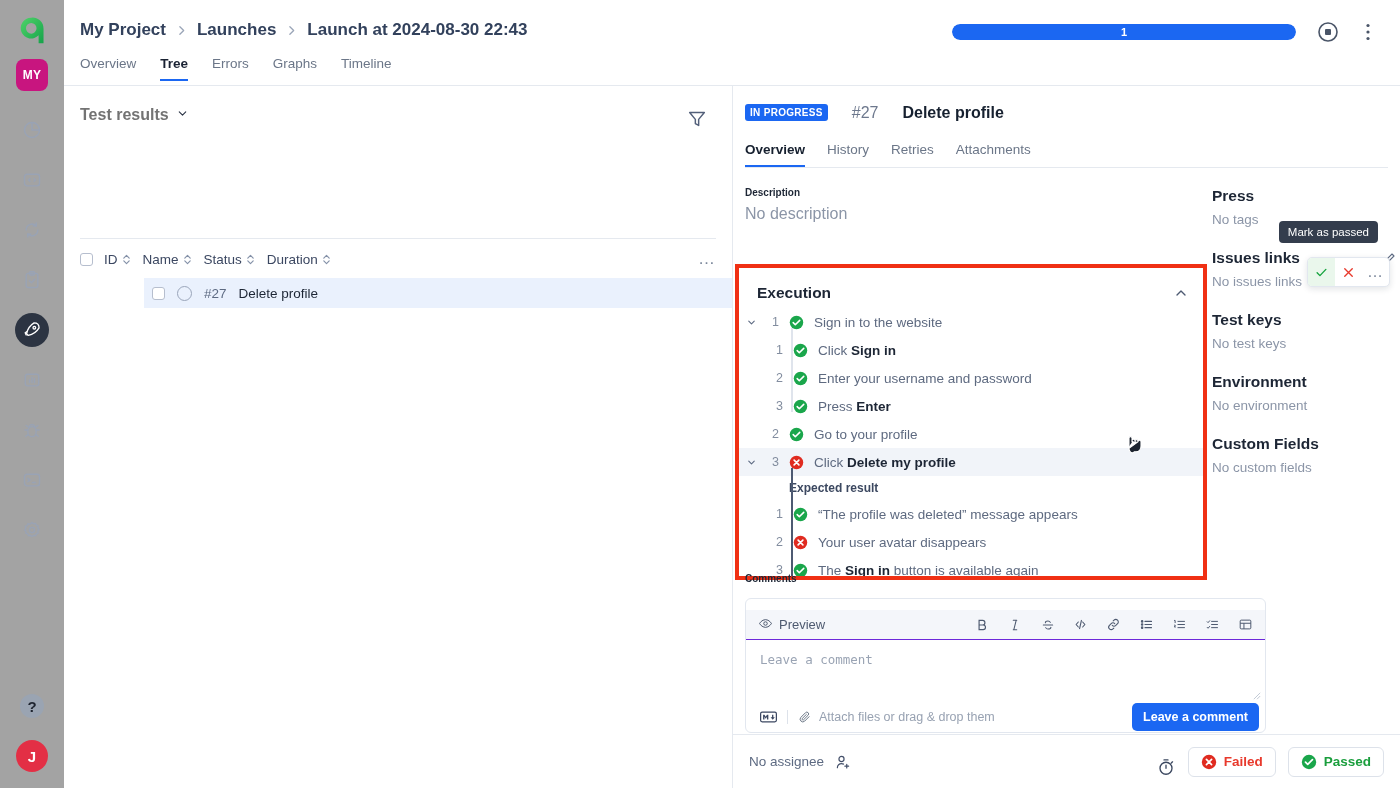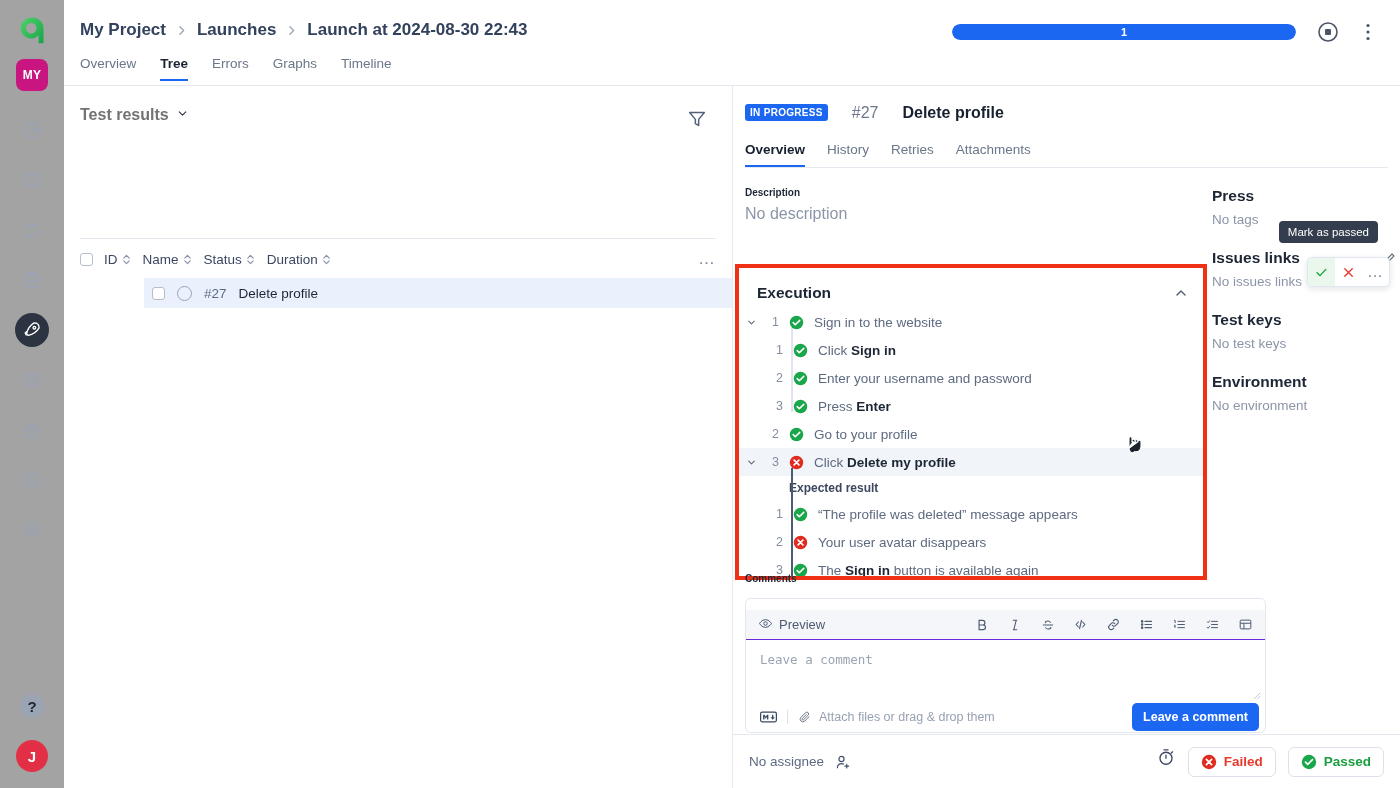--- a/index.html
+++ b/index.html
@@ -157,21 +157,21 @@
   .metasec { margin-bottom:22px; position:relative; }
   .metasec .h { font-size:15.5px; font-weight:700; color:#1d2635; }
   .metasec .v { font-size:13.5px; color:#8b95a7; margin-top:7px; }
   .metasec .v.dark { color:#5d6a82; }
   #editIssues { position:absolute; right:0; top:2px; width:16px;height:16px; color:#5d6a82; cursor:pointer;}
   
   #bottombar { position:absolute; left:733px; top:734px; width:667px; height:54px; background:#fff;
                border-top:1px solid #e5e9ef; display:flex; align-items:center; padding:0 16px; }
   #assignee { display:flex; align-items:center; gap:10px; font-size:13.5px; color:#5d6a82; cursor:pointer;}
   #addPersonIcon { width:18px;height:18px;color:#44506a; }
-  #bottombar .right { margin-left:auto; display:flex; align-items:flex-start; gap:12px; }
+  #bottombar .right { margin-left:auto; display:flex; align-items:flex-end; gap:12px; }
   #timerIcon { width:20px;height:20px; color:#3c4860; cursor:pointer; }
   .verdict { display:flex; align-items:center; gap:7px; border:1px solid #dde2ea; border-radius:6px;
              padding:6px 12px; font-size:13.5px; font-weight:700; cursor:pointer; background:#fff;}
   #failBtn { color:#e8392c; }
   #passBtn { color:#1a9e3d; }
   .vico { width:16px;height:16px; }
 </style>
 </head>
 <body>
 
@@ -615,20 +615,24 @@
       <div class="v">No issues links</div>
     </div>
     <div class="metasec">
       <div class="h">Test keys</div>
       <div class="v">No test keys</div>
     </div>
     <div class="metasec">
       <div class="h">Environment</div>
       <div class="v">No environment</div>
     </div>
+    <div class="metasec">
+      <div class="h">Custom Fields</div>
+      <div class="v">No custom fields</div>
+    </div>
   </div>
 </div>
 
 <svg id="cursor" viewBox="0 0 22 26">
   <path d="M4 16.5V8.2c0-.9.7-1.6 1.5-1.6s1.5.7 1.5 1.6v4.1m0-1.5c0-.9.7-1.6 1.5-1.6s1.5.7 1.5 1.6v1.2m0-.8c0-.9.7-1.6 1.5-1.6s1.5.7 1.5 1.6v1.1m0-.5c0-.8.7-1.5 1.5-1.5s1.5.7 1.5 1.5v4.2c0 3.2-2 5.8-5.2 5.8H9.2C6.4 24.5 4 21.6 4 18.2z" fill="#1d2430" stroke="#fff" stroke-width="1.1"></path>
 </svg>
 
 <div id="bottombar">
   <div id="assignee">
     <span>No assignee</span>

